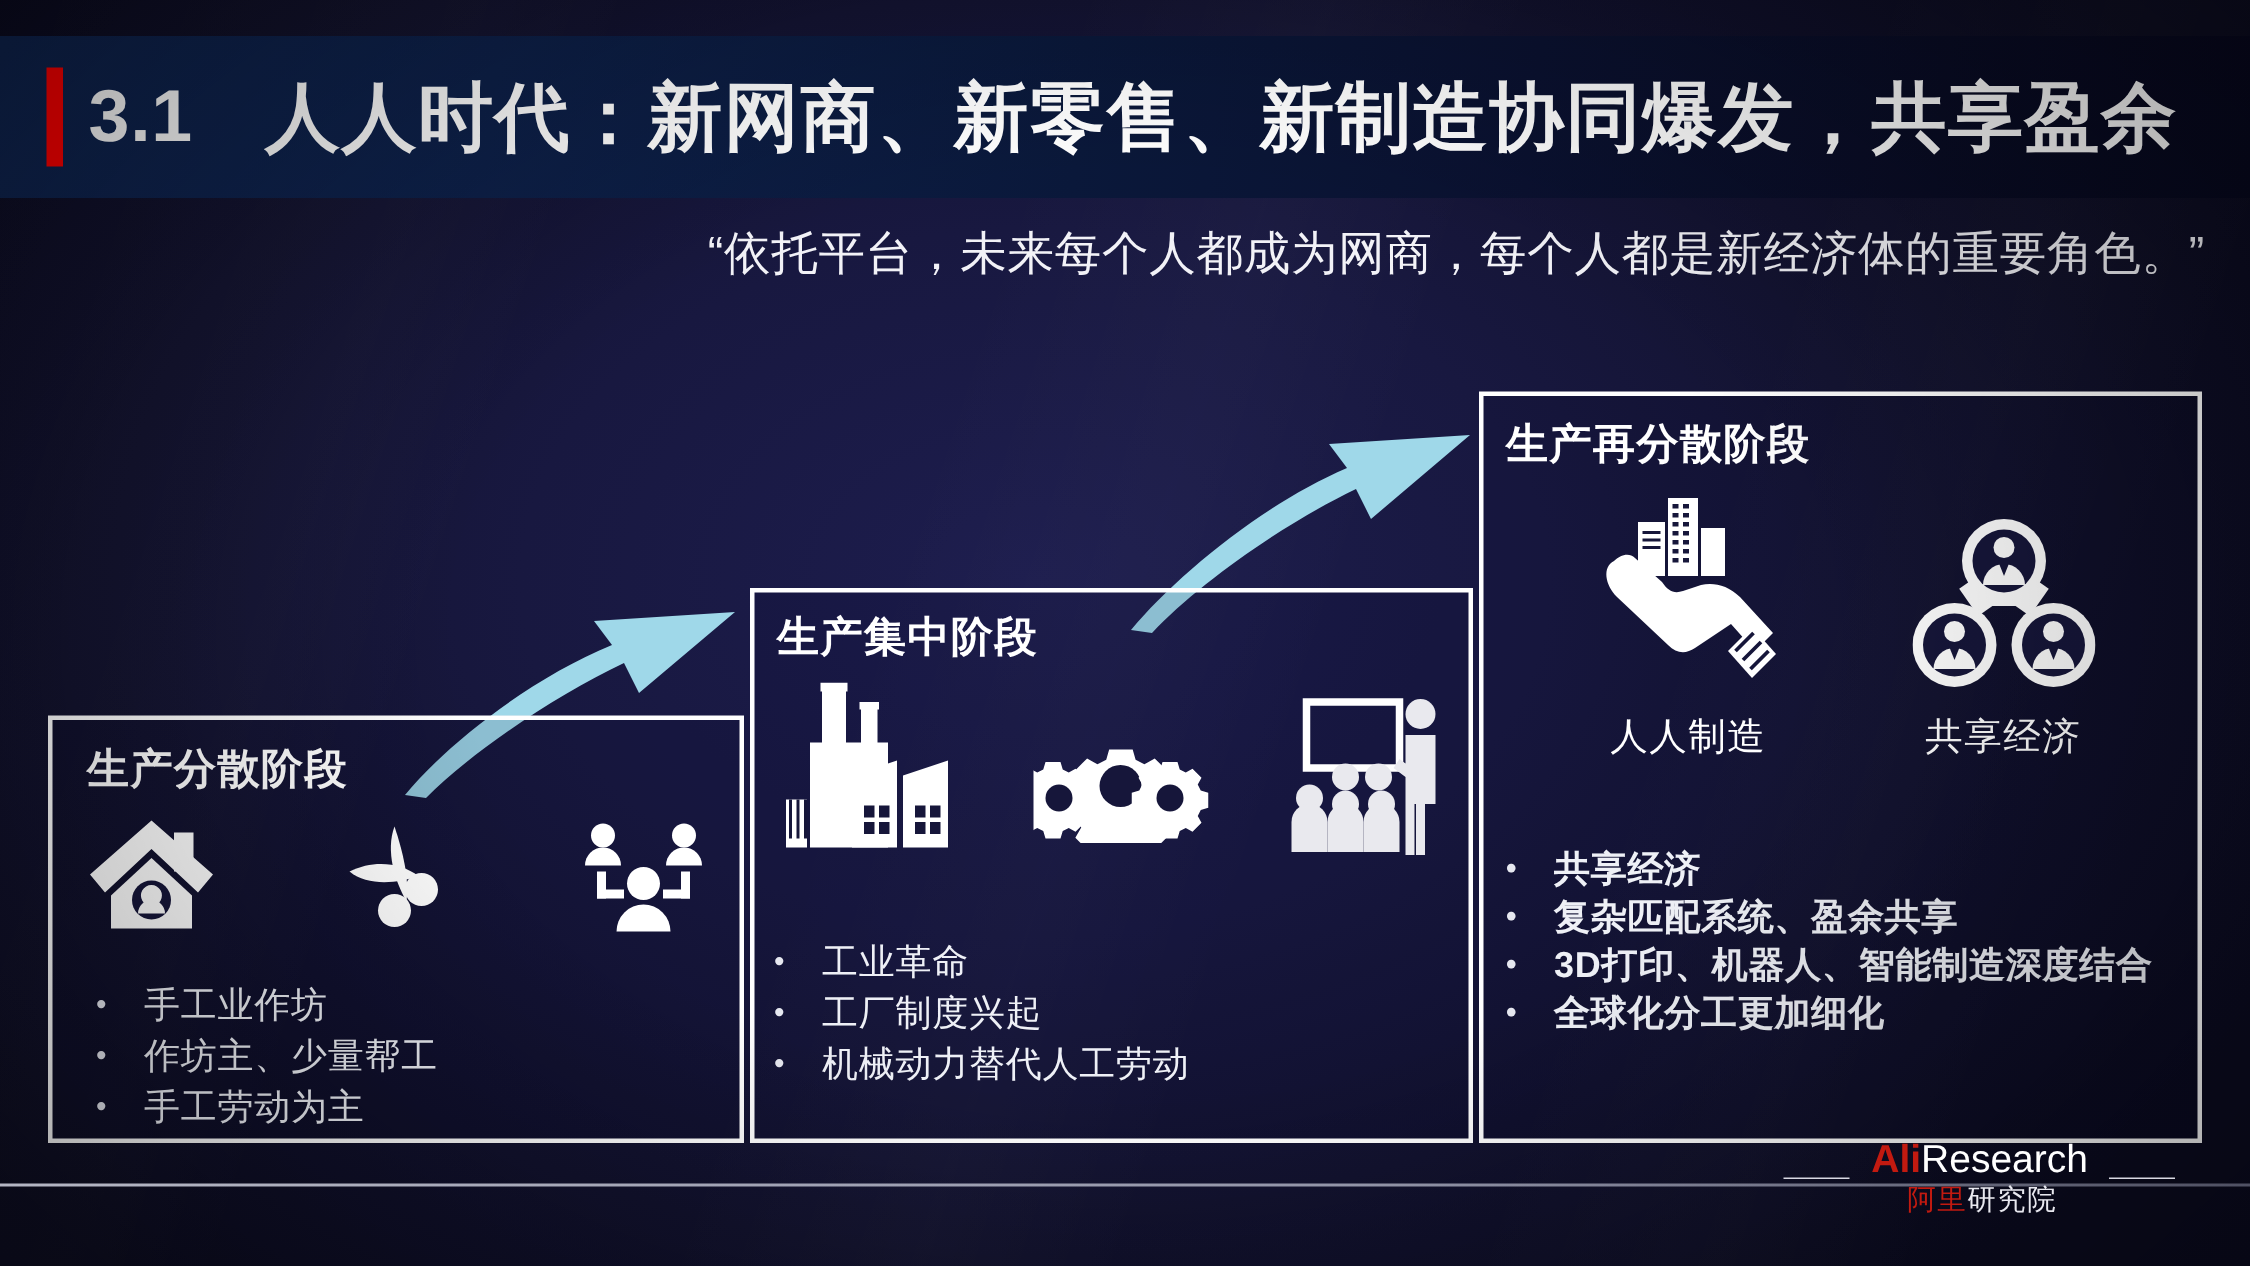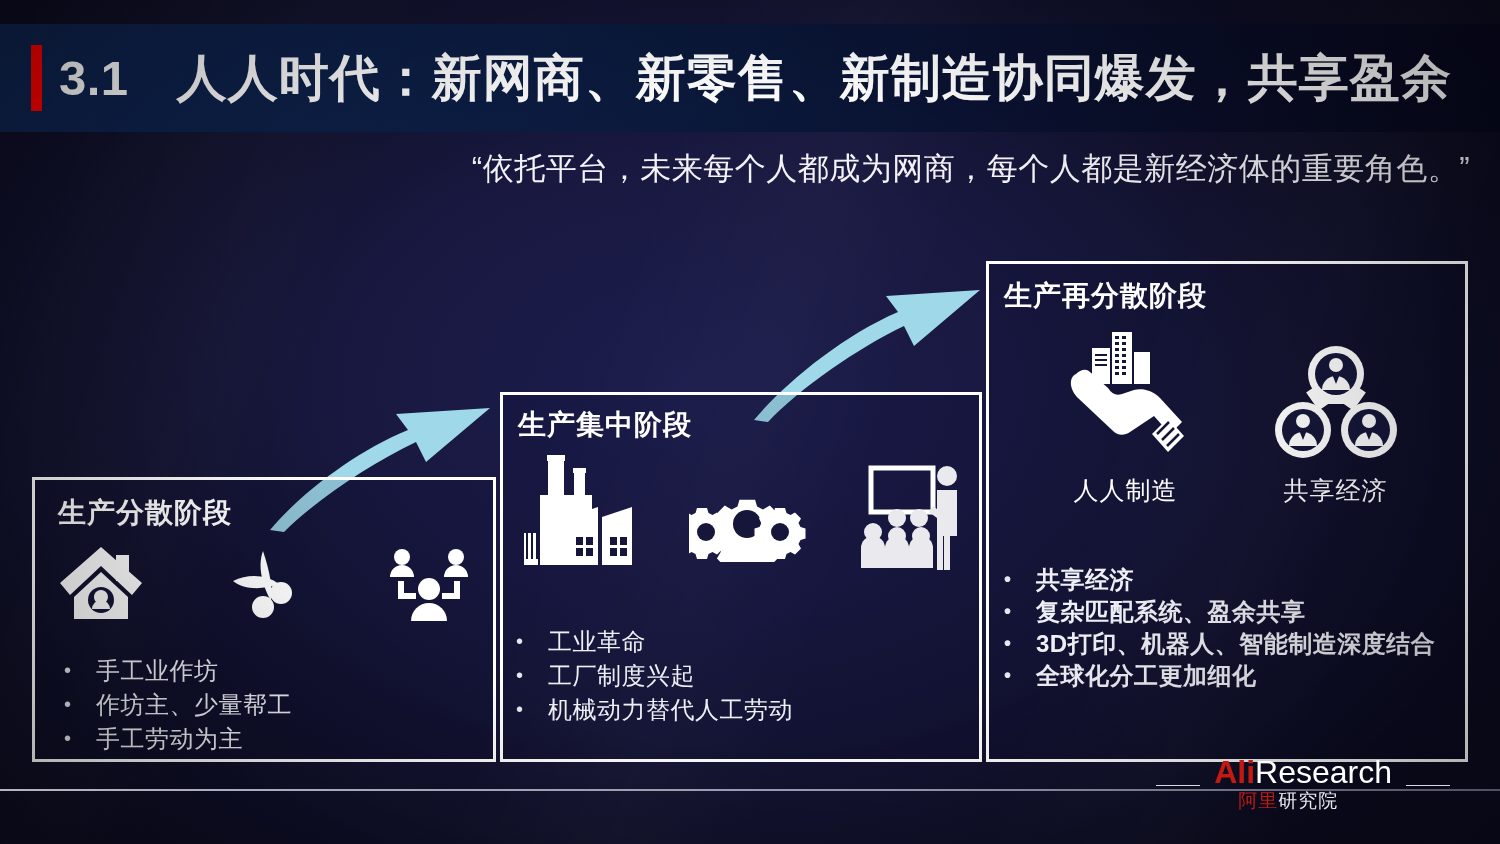--- a/index.html
+++ b/index.html
@@ -173,21 +173,21 @@
     align-items: center;
   }
   .logo-rule {
     width: 44px;
     height: 1px;
     background: #d8d8e2;
     margin: 0 14px;
   }
   .logo-text { text-align: left; }
   .logo-en {
-    font-size: 32px;
+    font-size: 26px;
     line-height: 31px;
     letter-spacing: 0px;
     white-space: nowrap;
     text-align: right;
   }
   .logo-en .ali { color: #c21a10; font-weight: bold; }
   .logo-en .res { color: #ffffff; font-weight: normal; }
   .logo-cn {
     font-size: 19px;
     line-height: 24px;

